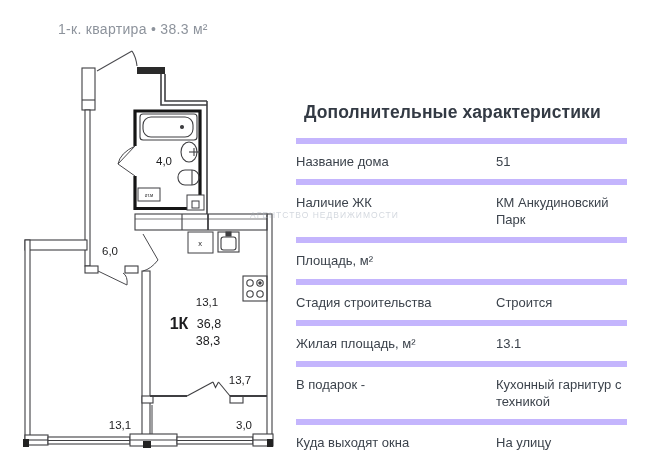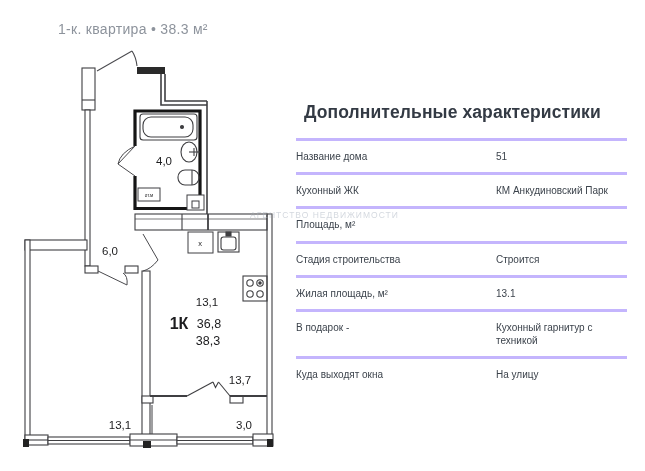--- a/index.html
+++ b/index.html
@@ -4,21 +4,21 @@
 <style>
   html,body{margin:0;padding:0;background:#ffffff;}
   body{width:645px;height:471px;overflow:hidden;font-family:"Liberation Sans",sans-serif;}
   .page{position:relative;width:645px;height:471px;background:#fff;}
   .plan-title{position:absolute;left:58px;top:21px;font-size:14px;color:#8d939c;letter-spacing:.3px;}
   .floor-plan{position:absolute;left:10px;top:48px;}
   .watermark{position:absolute;left:250px;top:210px;width:220px;font-size:8.5px;color:#a9b2bf;opacity:.5;letter-spacing:1px;white-space:nowrap;}
   .panel{position:absolute;left:296px;top:102px;width:331px;}
   .panel-title{margin:0 0 15px 8px;font-size:17.5px;font-weight:700;color:#333a44;letter-spacing:.1px;}
   .char-table{width:100%;}
-  .row{display:flex;border-top:3px solid #c4b5fd;padding:9px 0;font-size:10px;line-height:1.32;color:#3c434c;}
+  .row{display:flex;border-top:6px solid #c4b5fd;padding:9px 0;font-size:13px;line-height:1.32;color:#3c434c;}
   .row .label{width:190px;flex:none;padding-right:10px;color:#3c434c;}
   .row .value{flex:1;color:#3c434c;}
   svg text{font-family:"Liberation Sans","DejaVu Sans",sans-serif;fill:#1c1c1e;}
   svg .big{font-weight:700;}
 </style>
 </head>
 <body>
 
 <div class="page">
 
@@ -170,21 +170,21 @@
   <div class="watermark">АГЕНТСТВО   НЕДВИЖИМОСТИ</div>
 
   <div class="panel">
     <h2 class="panel-title">Дополнительные характеристики</h2>
     <div class="char-table">
       <div class="row">
         <div class="label">Название дома</div>
         <div class="value">51</div>
       </div>
       <div class="row">
-        <div class="label">Кухонный ЖК</div>
+        <div class="label">Наличие ЖК</div>
         <div class="value">КМ Анкудиновский Парк</div>
       </div>
       <div class="row">
         <div class="label">Площадь, м²</div>
       </div>
       <div class="row">
         <div class="label">Стадия строительства</div>
         <div class="value">Строится</div>
       </div>
       <div class="row">

